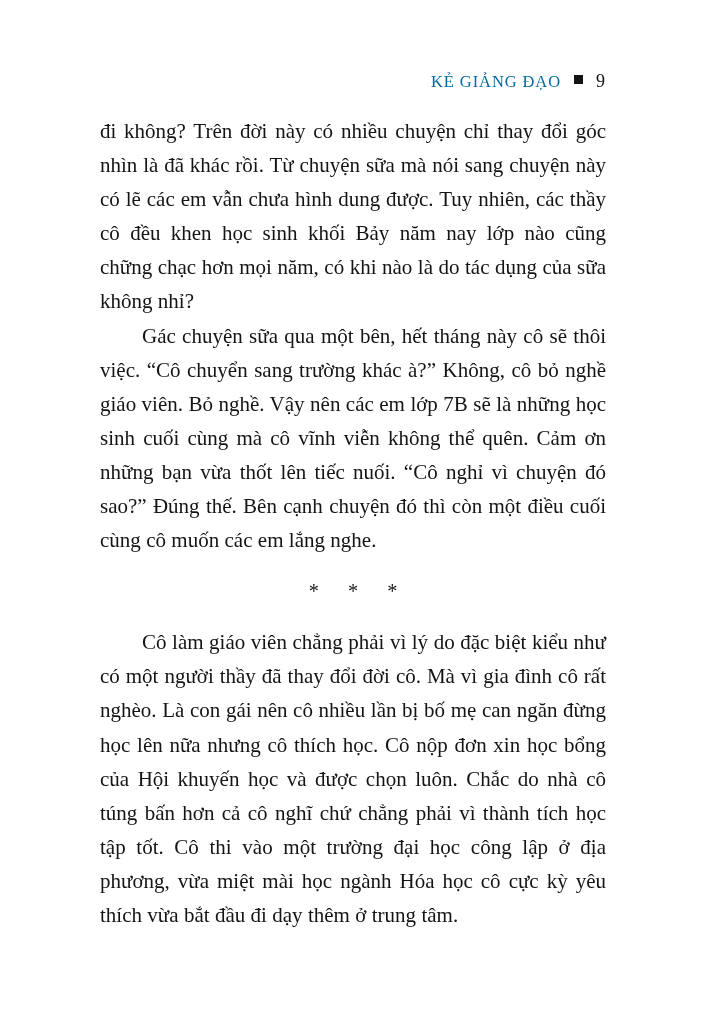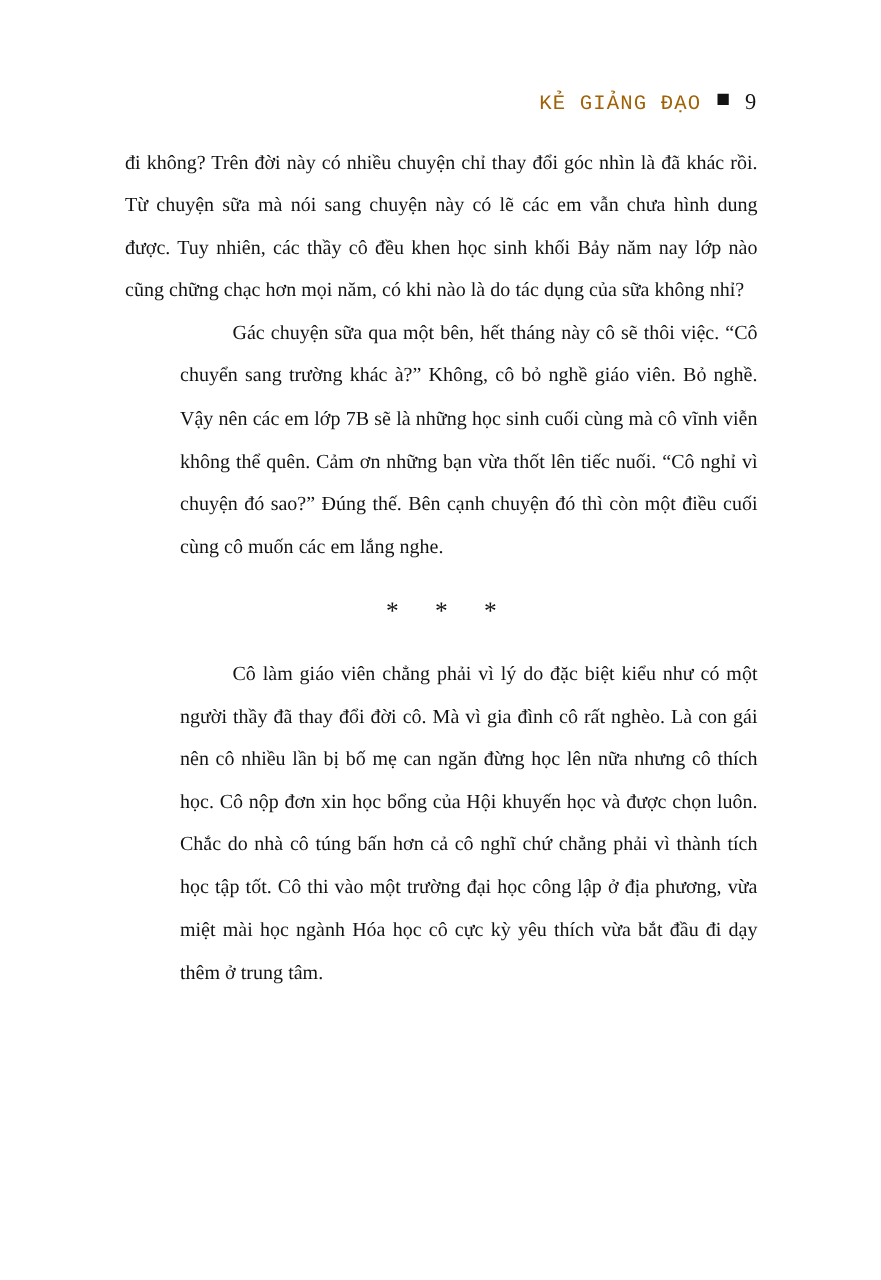--- a/index.html
+++ b/index.html
@@ -29,25 +29,25 @@
     top: 72px;
     left: 100px;
     width: 505px;
     display: flex;
     justify-content: flex-end;
     align-items: baseline;
     gap: 13px;
     white-space: nowrap;
   }
   .running-head-title {
-    font-family: Liberation Mono, monospace;
+    font-family: Liberation Serif, serif;
     font-size: 16.5px;
     letter-spacing: 0.9px;
     line-height: 1;
-    color: #a16207;
+    color: #0369a1;
   }
   .running-head-bullet {
     display: inline-block;
     width: 9px;
     height: 9px;
     background: #131313;
     position: relative;
     top: -3px;
   }
   .running-head-folio {
@@ -59,31 +59,30 @@
 
   
   .textblock {
     position: absolute;
     top: 114px;
     left: 100px;
     width: 506px;
   }
   p.para {
     margin: 0;
-    font-size: 16px;
+    font-size: 21px;
     line-height: 34.1px;
     text-align: justify;
     text-justify: inter-word;
     hyphens: none;
     word-spacing: 0.1px;
     color: #141414;
   }
   p.para.indent {
     text-indent: 42px;
-    margin-left: 44px;
   }
   p.para.last-line-left {
     text-align-last: left;
   }
 
   
   .scene-break {
     margin: 0;
     padding: 0;
     height: 68px;

